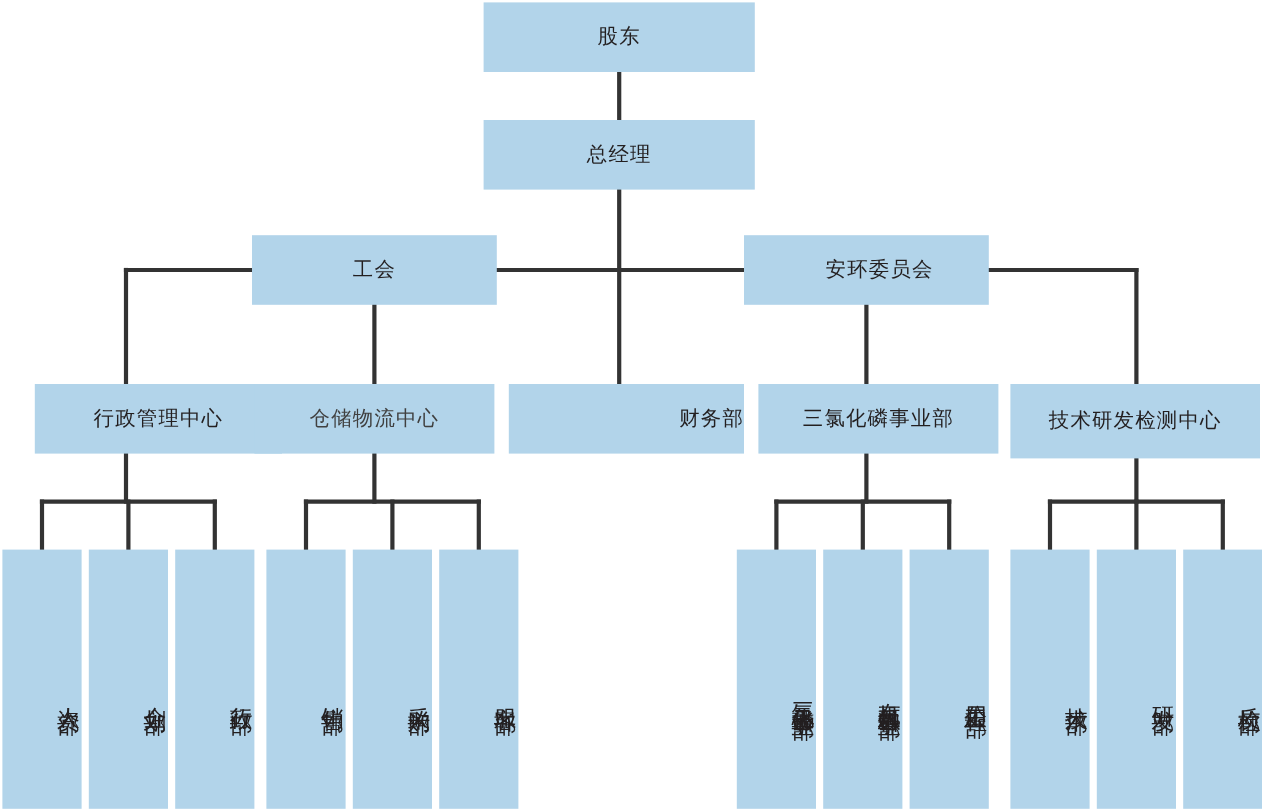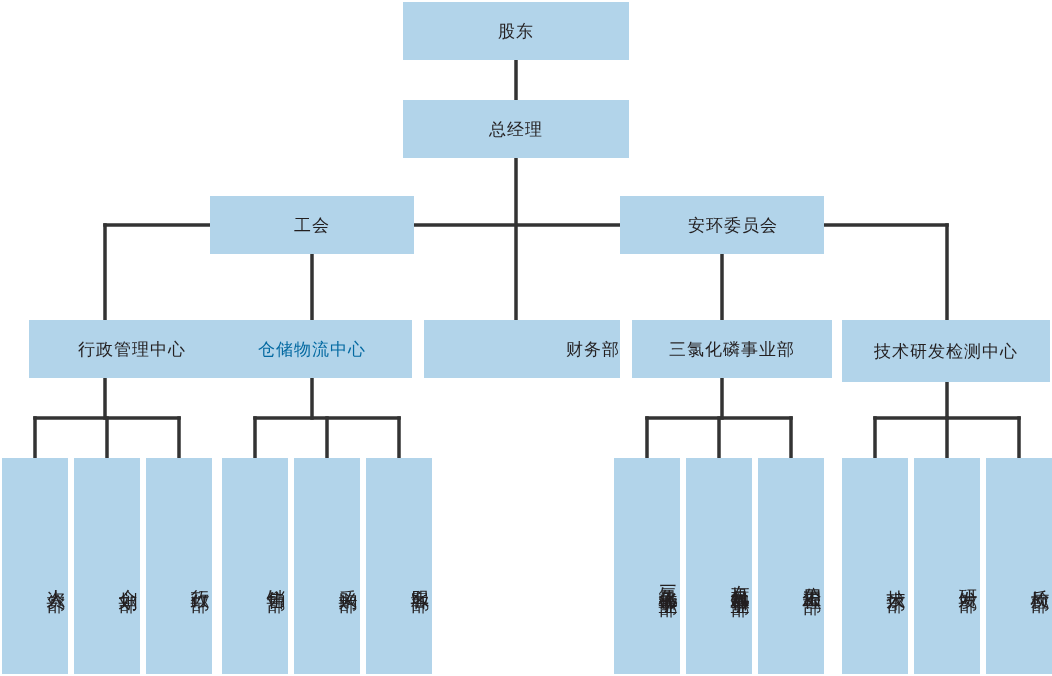--- a/index.html
+++ b/index.html
@@ -101,21 +101,21 @@
       </div>
       <div class="node horizontal" style="left: 210px; top: 196px; width: 204px; height: 58px; background: rgb(178, 212, 234); color: rgb(35, 31, 32); text-align: right;">
         <span class="node-label">工会</span>
       </div>
       <div class="node horizontal" style="left: 620px; top: 196px; width: 204px; height: 58px; background: rgb(178, 212, 234); color: rgb(35, 31, 32); padding-left: 22px;">
         <span class="node-label">安环委员会</span>
       </div>
       <div class="node horizontal" style="left: 2px; top: 320px; width: 206px; height: 58px; background: rgb(178, 212, 234); color: rgb(35, 31, 32); margin-left: 27px;">
         <span class="node-label">行政管理中心</span>
       </div>
-      <div class="node horizontal" style="left: 212px; top: 320px; width: 200px; height: 58px; background: rgb(178, 212, 234); color: #0369a1;">
+      <div class="node horizontal" style="left: 212px; top: 320px; width: 200px; height: 58px; background: rgb(178, 212, 234); color: #404040;">
         <span class="node-label">仓储物流中心</span>
       </div>
       <div class="node horizontal" style="left: 424px; top: 320px; width: 196px; height: 58px; background: rgb(178, 212, 234); color: rgb(35, 31, 32); justify-content: flex-end;">
         <span class="node-label">财务部</span>
       </div>
       <div class="node horizontal" style="left: 632px; top: 320px; width: 200px; height: 58px; background: rgb(178, 212, 234); color: rgb(35, 31, 32);">
         <span class="node-label">三氯化磷事业部</span>
       </div>
       <div class="node horizontal" style="left: 842px; top: 320px; width: 208px; height: 62px; background: rgb(178, 212, 234); color: rgb(35, 31, 32);">
         <span class="node-label">技术研发检测中心</span>

